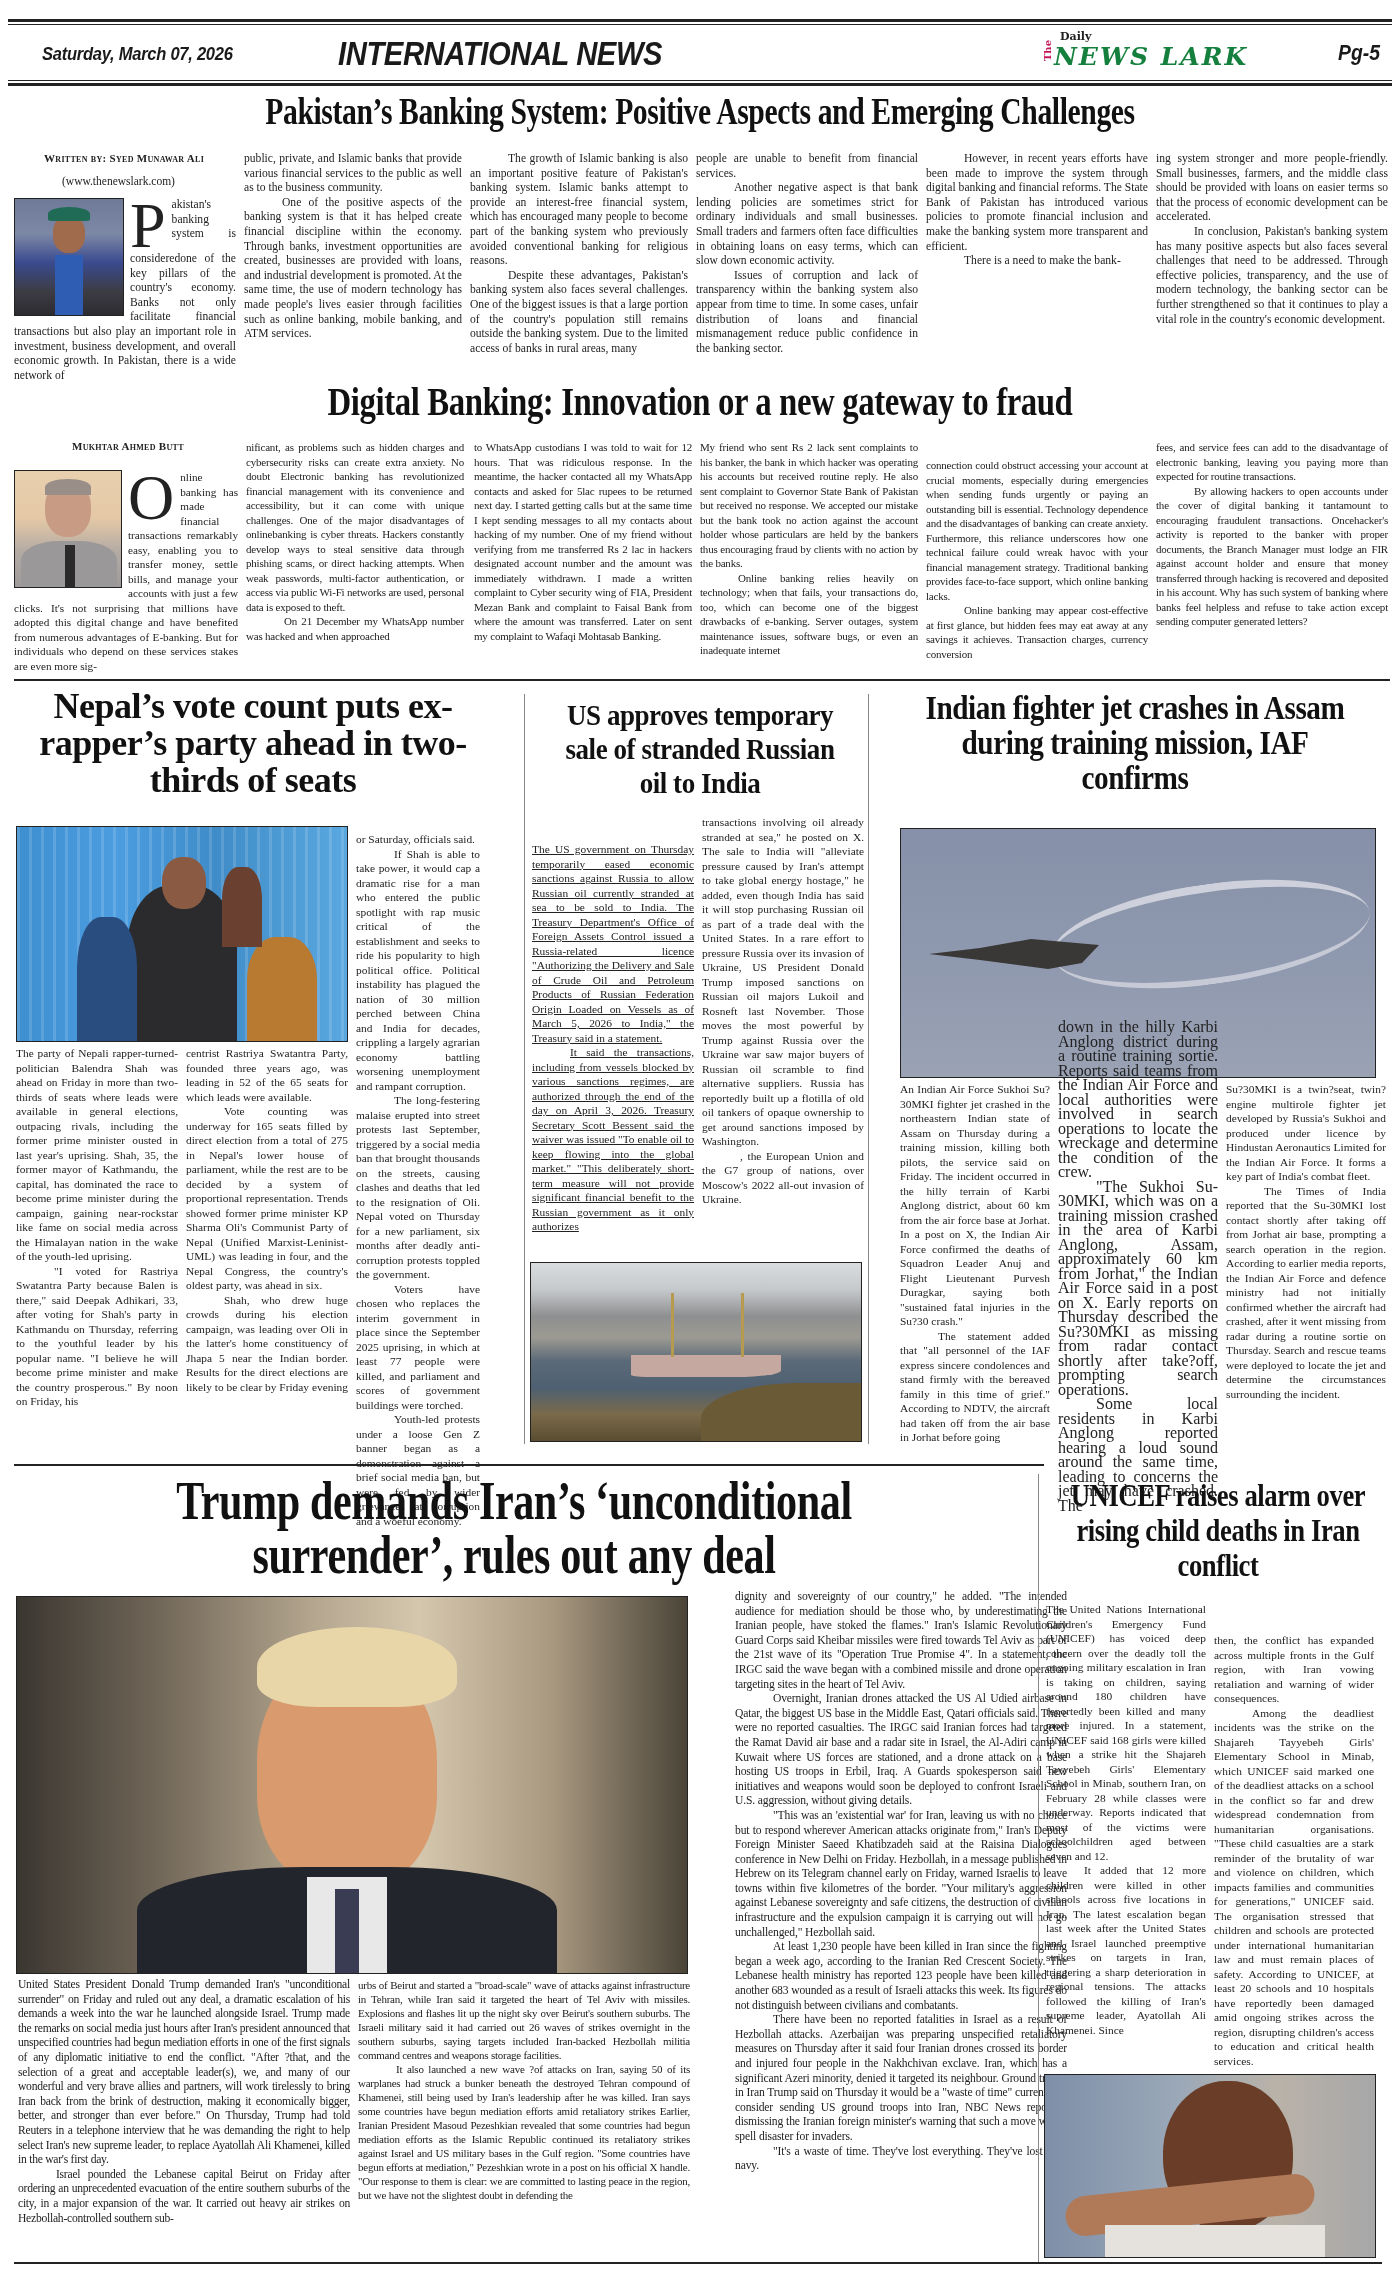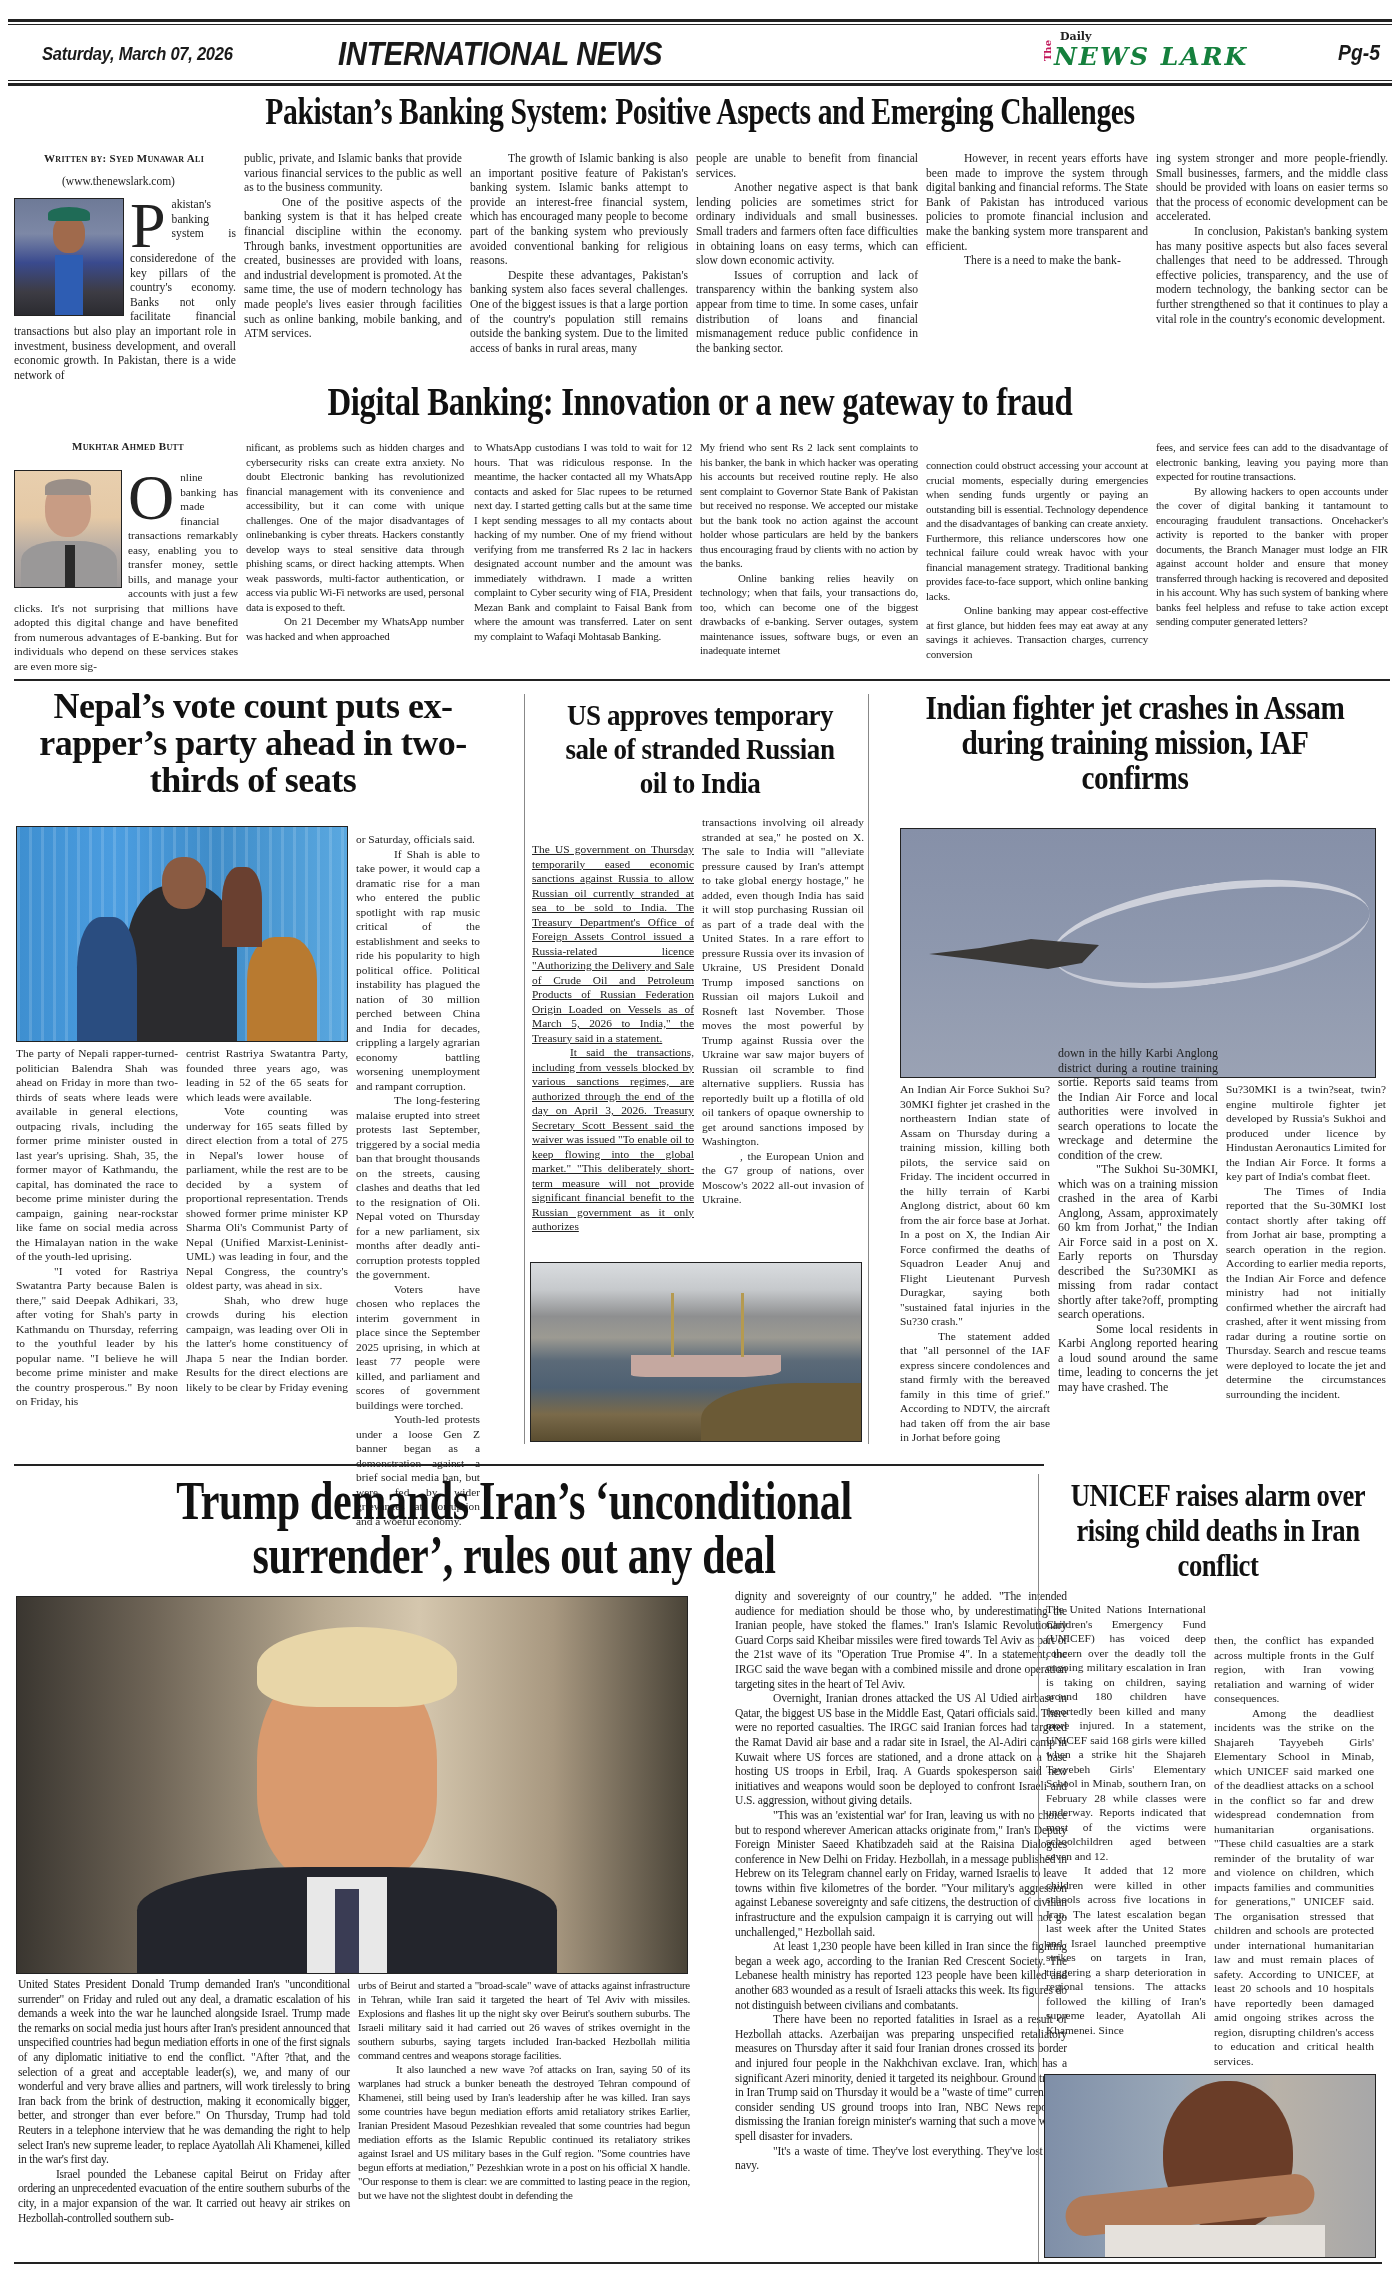--- a/index.html
+++ b/index.html
@@ -174,21 +174,21 @@
 
 <div class="photo" style="left:900px; top:828px; width:476px; height:250px; background:linear-gradient(180deg,#8690a8 0%,#8e98ae 50%,#9aa2b4 100%);">
   <div style="position:absolute; left:150px; top:55px; width:320px; height:100px; border-radius:50%; border-top:8px solid rgba(235,235,240,0.7); border-bottom:6px solid rgba(235,235,240,0.6); transform:rotate(-8deg);"></div>
   <div style="position:absolute; left:28px; top:110px; width:170px; height:30px; background:#3a3836; clip-path:polygon(0 50%, 30% 30%, 60% 0, 100% 20%, 90% 80%, 70% 100%, 30% 70%);"></div>
 </div>
 
 <div class="col" style="left:900px; top:1082px; width:150px; font-size:11.4px; line-height:14.5px;">
   <p class="noindent">An Indian Air Force Sukhoi Su?30MKI fighter jet crashed in the northeastern Indian state of Assam on Thursday during a training mission, killing both pilots, the service said on Friday. The incident occurred in the hilly terrain of Karbi Anglong district, about 60 km from the air force base at Jorhat. In a post on X, the Indian Air Force confirmed the deaths of Squadron Leader Anuj and Flight Lieutenant Purvesh Duragkar, saying both "sustained fatal injuries in the Su?30 crash."</p>
   <p>The statement added that "all personnel of the IAF express sincere condolences and stand firmly with the bereaved family in this time of grief." According to NDTV, the aircraft had taken off from the air base in Jorhat before going</p>
 </div>
-<div class="col" style="left:1058px; top:1046px; width:160px; font-size:12px; line-height:14.5px;">
+<div class="col" style="left:1058px; top:1020px; width:160px; font-size:16px; line-height:14.5px;">
   <p class="noindent">down in the hilly Karbi Anglong district during a routine training sortie. Reports said teams from the Indian Air Force and local authorities were involved in search operations to locate the wreckage and determine the condition of the crew.</p>
   <p>"The Sukhoi Su-30MKI, which was on a training mission crashed in the area of Karbi Anglong, Assam, approximately 60 km from Jorhat," the Indian Air Force said in a post on X. Early reports on Thursday described the Su?30MKI as missing from radar contact shortly after take?off, prompting search operations.</p>
   <p>Some local residents in Karbi Anglong reported hearing a loud sound around the same time, leading to concerns the jet may have crashed. The</p>
 </div>
 <div class="col" style="left:1226px; top:1082px; width:160px; font-size:11.4px; line-height:14.5px;">
   <p class="noindent">Su?30MKI is a twin?seat, twin?engine multirole fighter jet developed by Russia's Sukhoi and produced under licence by Hindustan Aeronautics Limited for the Indian Air Force. It forms a key part of India's combat fleet.</p>
   <p>The Times of India reported that the Su-30MKI lost contact shortly after taking off from Jorhat air base, prompting a search operation in the region. According to earlier media reports, the Indian Air Force and defence ministry had not initially confirmed whether the aircraft had crashed, after it went missing from radar during a routine sortie on Thursday. Search and rescue teams were deployed to locate the jet and determine the circumstances surrounding the incident.</p>
 </div>
 
 <div class="rule" style="left:14px; top:1464px; width:1030px; height:2px;"></div>

